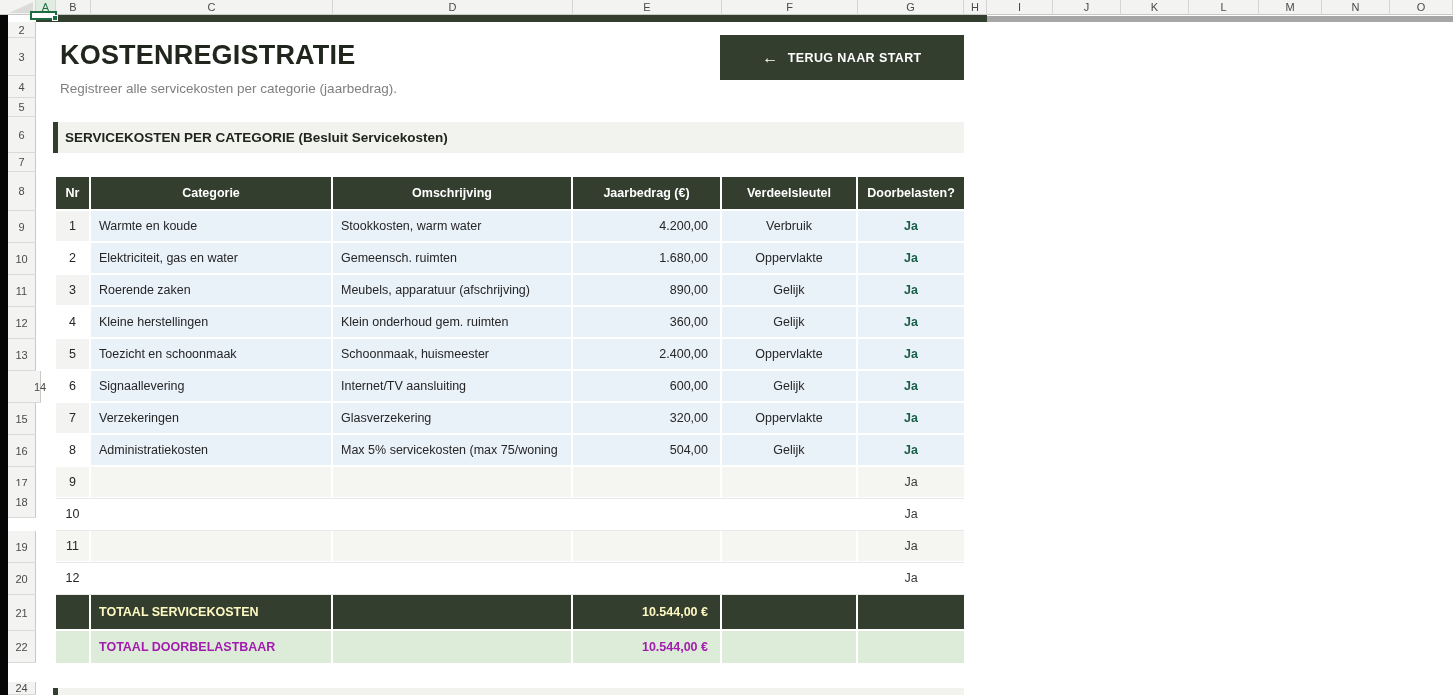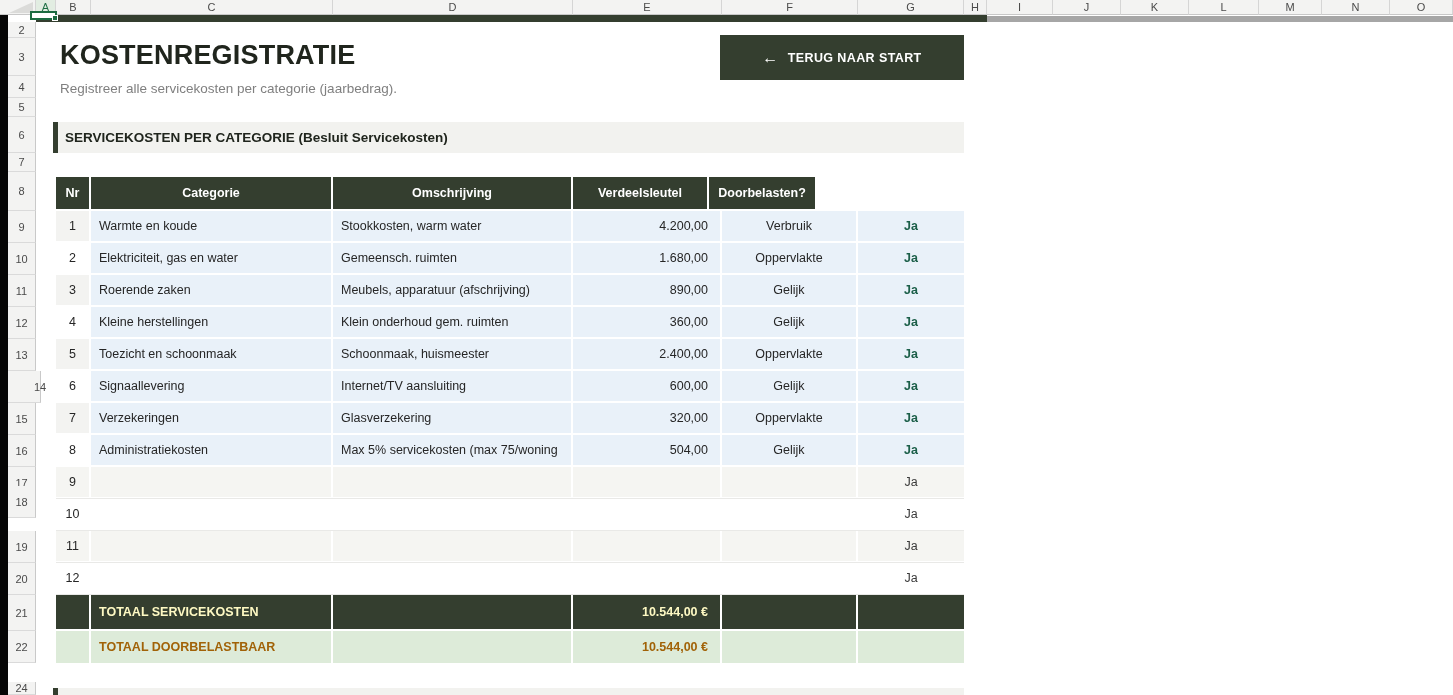--- a/index.html
+++ b/index.html
@@ -60,21 +60,21 @@
   .trow.filled .c.nr-light { background:#F3F3F1; }
   .trow.filled .c.nr-white { background:#FFFFFF; }
   .trow.empty { height:32px; padding-bottom:1px; border-bottom:1px solid #E9E9E7; }
   .trow.empty .c { background:#FFFFFF; }
   .trow.empty.shade .c { background:#F5F5F2; }
   .ja { font-weight:700; color:#1C5F49; }
   .ja-plain { color:#3A3A3A; }
   .trow.total-dark { height:36px; padding-bottom:2px; }
   .trow.total-dark .c { background:#343E2F; color:#fef9c3; font-weight:700; }
   .trow.total-light { height:32px; }
-  .trow.total-light .c { background:#DDEBD9; color:#a16207; font-weight:700; }
+  .trow.total-light .c { background:#DDEBD9; color:#a21caf; font-weight:700; }
 </style>
 </head>
 <body>
 
 <div class="screen">
 
   <div class="corner"></div>
   <div id="colheads">
       <div class="colcell sel" style="left: 36px; width: 20px;">A</div>
       <div class="colcell" style="left: 56px; width: 35px;">B</div>
@@ -130,20 +130,21 @@
   </button>
   <div class="section-bar">
     <span>SERVICEKOSTEN PER CATEGORIE (Besluit Servicekosten)</span>
   </div>
 
   <div class="table">
     <div class="trow thead" id="theadRow">
         <div class="c w0">Nr</div>
         <div class="c w1">Categorie</div>
         <div class="c w2">Omschrijving</div>
+        <div class="c w3">Jaarbedrag (€)</div>
         <div class="c w4">Verdeelsleutel</div>
         <div class="c w5">Doorbelasten?</div>
       </div>
     <div id="tbodyRows">
         <div class="trow filled">
           <div class="c w0 a-c nr-light">1</div>
           <div class="c w1 a-l">Warmte en koude</div>
           <div class="c w2 a-l">Stookkosten, warm water</div>
           <div class="c w3 a-r">4.200,00</div>
           <div class="c w4 a-c">Verbruik</div>

